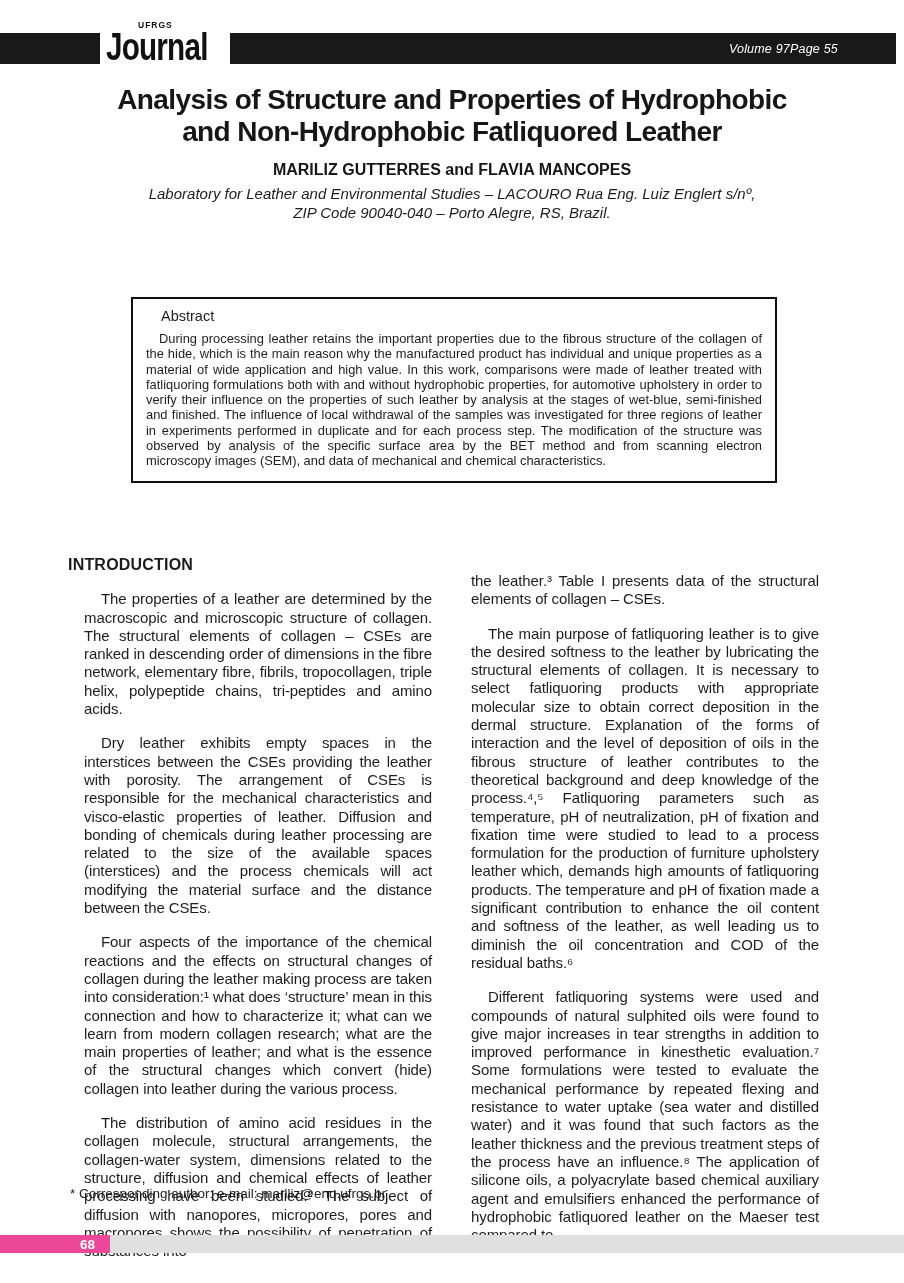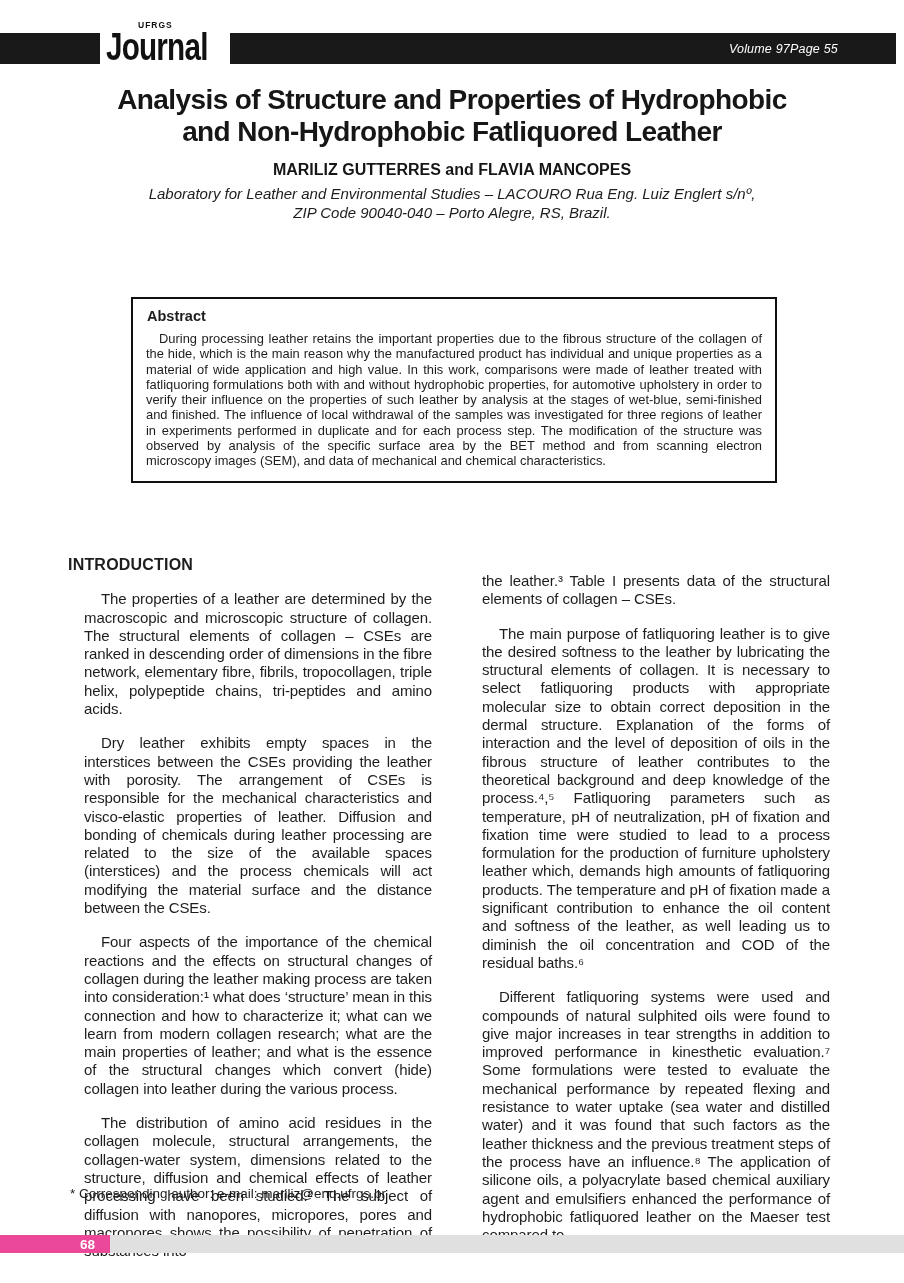--- a/index.html
+++ b/index.html
@@ -52,30 +52,30 @@
     text-align: center; font-style: italic; font-size: 15px; line-height: 19px;
     color: #1d1d1d;
   }
 
   
   .abstract-box {
     position: absolute; left: 131px; top: 297px; width: 646px;
     box-sizing: border-box; border: 2px solid #101010;
     padding: 9px 13px 12px 13px;
   }
-  .abstract-heading { font-weight: 700; font-size: 14.5px; margin: 0 0 7px 1px; }
+  .abstract-heading { font-weight: 400; font-size: 14.5px; margin: 0 0 7px 15px; }
   .abstract-body {
     font-size: 12.9px; line-height: 15.3px; text-align: justify;
     text-indent: 13px; color: #1d1d1d;
   }
 
   
   .columns {
     position: absolute; left: 68px; top: 556px; width: 778px;
-    display: flex; gap: 18px;
+    display: flex; gap: 7px;
   }
   .col { width: 380px; font-size: 15px; line-height: 18.3px; text-align: justify; letter-spacing: -0.1px; }
   .intro-heading {
     font-weight: 700; font-size: 16px; letter-spacing: 0.2px;
     margin: 0 0 15px 0;
   }
   .col p { margin: 16px; text-indent: 17px; }
   .col p.no-indent { text-indent: 0; }
 
   

